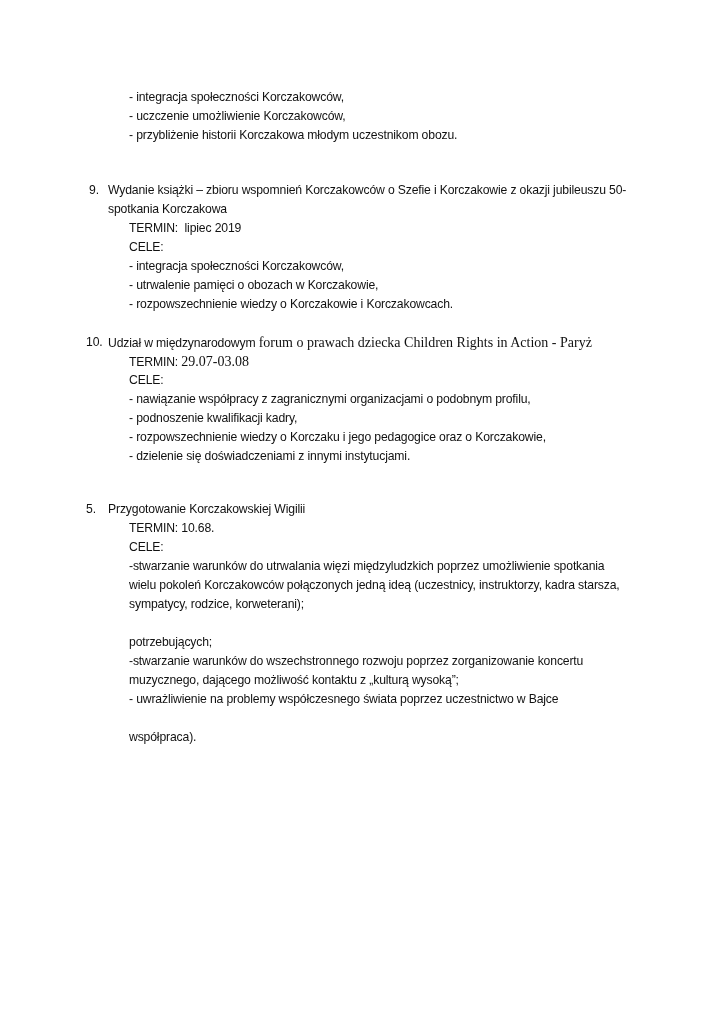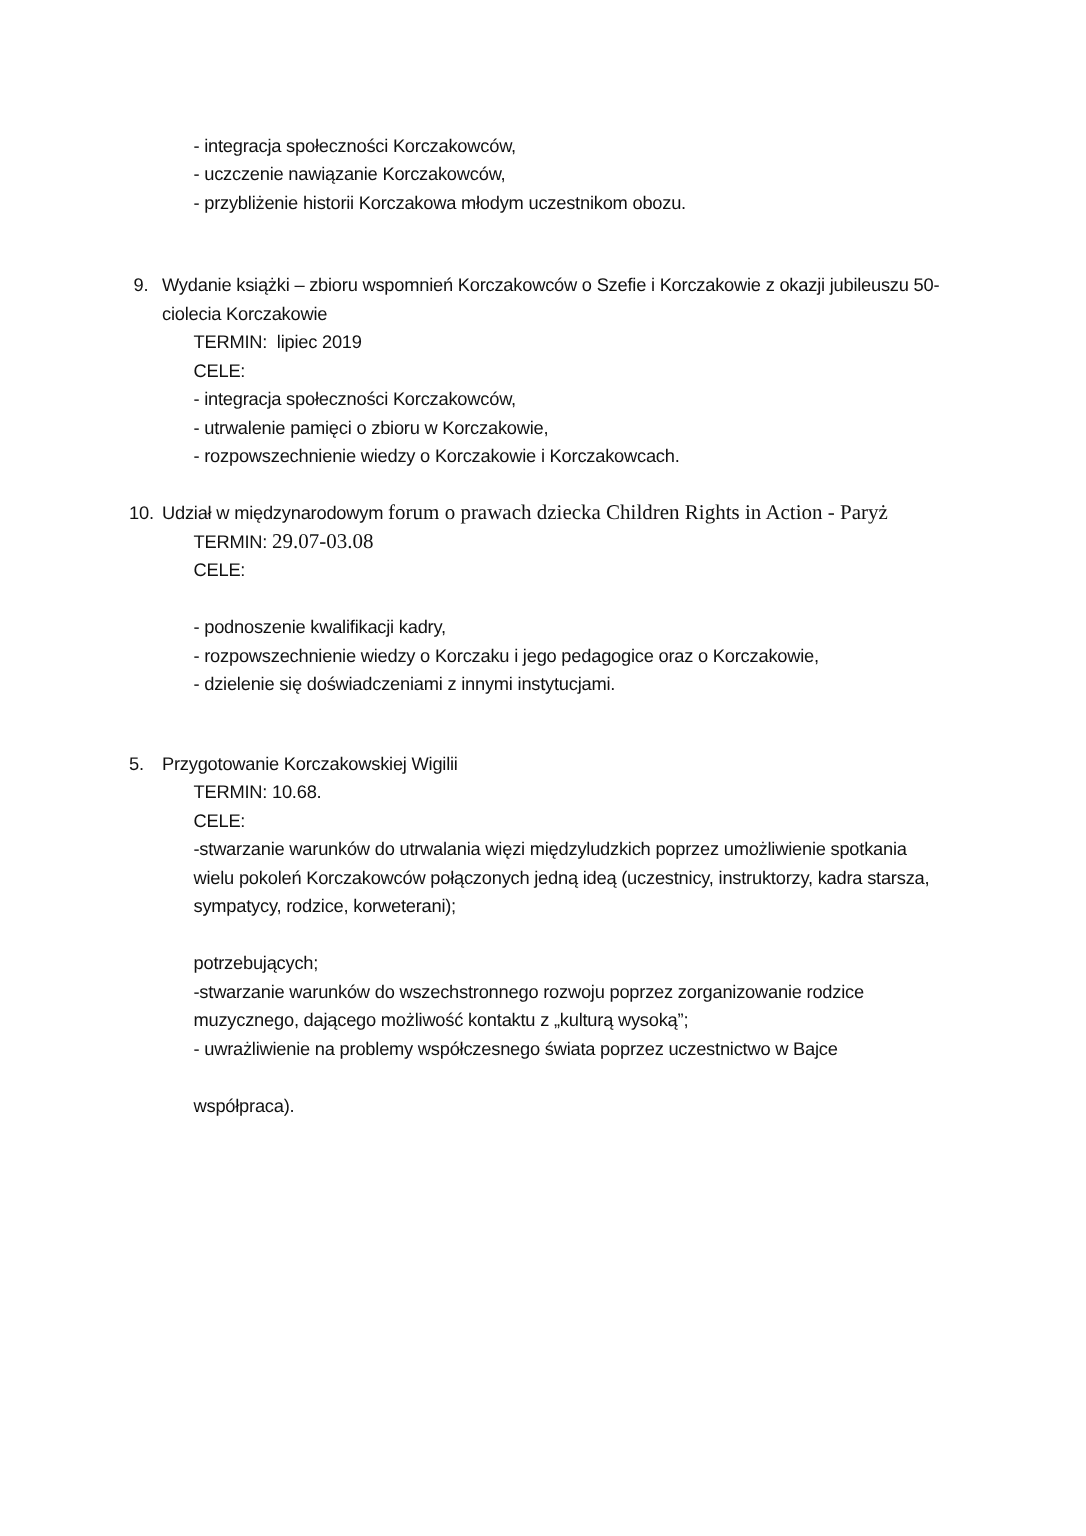--- a/index.html
+++ b/index.html
@@ -11,57 +11,58 @@
   .serif { font-family: Liberation Serif, serif; font-size: 14px; letter-spacing: 0; }
   .ind1 { left: 108px; }
   .ind2 { left: 129px; }
 </style>
 </head>
 <body>
 
 <div class="page">
 
   <div class="line ind2" style="top:88px">- integracja społeczności Korczakowców,</div>
-  <div class="line ind2" style="top:107px">- uczczenie nawiązanie Korczakowców,</div>
+  <div class="line ind2" style="top:107px">- uczczenie umożliwienie Korczakowców,</div>
   <div class="line ind2" style="top:126px">- przybliżenie historii Korczakowa młodym uczestnikom obozu.</div>
 
   <div class="line num" style="top:181px">9.</div>
   <div class="line ind1" style="top:181px">Wydanie książki – zbioru wspomnień Korczakowców o Szefie i Korczakowie z okazji jubileuszu 50-</div>
-  <div class="line ind1" style="top:200px">ciolecia Korczakowie</div>
+  <div class="line ind1" style="top:200px">spotkania Korczakowa</div>
   <div class="line ind2" style="top:219px">
     <span>TERMIN:</span>&nbsp;&nbsp;<span>lipiec 2019</span>
   </div>
   <div class="line ind2" style="top:238px">CELE:</div>
   <div class="line ind2" style="top:257px">- integracja społeczności Korczakowców,</div>
-  <div class="line ind2" style="top:276px">- utrwalenie pamięci o zbioru w Korczakowie,</div>
+  <div class="line ind2" style="top:276px">- utrwalenie pamięci o obozach w Korczakowie,</div>
   <div class="line ind2" style="top:295px">- rozpowszechnienie wiedzy o Korczakowie i Korczakowcach.</div>
 
   <div class="line num" style="top:333px; left:86px">10.</div>
   <div class="line ind1" style="top:333px">
     <span>Udział w międzynarodowym</span>
     <span class="serif">forum o prawach dziecka Children Rights in Action - Paryż</span>
   </div>
   <div class="line ind2" style="top:352px">
     <span>TERMIN:</span>
     <span class="serif">29.07-03.08</span>
   </div>
   <div class="line ind2" style="top:371px">CELE:</div>
+  <div class="line ind2" style="top:390px">- nawiązanie współpracy z zagranicznymi organizacjami o podobnym profilu,</div>
   <div class="line ind2" style="top:409px">- podnoszenie kwalifikacji kadry,</div>
   <div class="line ind2" style="top:428px">- rozpowszechnienie wiedzy o Korczaku i jego pedagogice oraz o Korczakowie,</div>
   <div class="line ind2" style="top:447px">- dzielenie się doświadczeniami z innymi instytucjami.</div>
 
   <div class="line num" style="top:500px; left:86px">5.</div>
   <div class="line ind1" style="top:500px">Przygotowanie Korczakowskiej Wigilii</div>
   <div class="line ind2" style="top:519px">
     <span>TERMIN:</span>
     <span>10.68.</span>
   </div>
   <div class="line ind2" style="top:538px">CELE:</div>
   <div class="line ind2" style="top:557px">-stwarzanie warunków do utrwalania więzi międzyludzkich poprzez umożliwienie spotkania</div>
   <div class="line ind2" style="top:576px">wielu pokoleń Korczakowców połączonych jedną ideą (uczestnicy, instruktorzy, kadra starsza,</div>
   <div class="line ind2" style="top:595px">sympatycy, rodzice, korweterani);</div>
   <div class="line ind2" style="top:633px">potrzebujących;</div>
-  <div class="line ind2" style="top:652px">-stwarzanie warunków do wszechstronnego rozwoju poprzez zorganizowanie rodzice</div>
+  <div class="line ind2" style="top:652px">-stwarzanie warunków do wszechstronnego rozwoju poprzez zorganizowanie koncertu</div>
   <div class="line ind2" style="top:671px">muzycznego, dającego możliwość kontaktu z „kulturą wysoką”;</div>
   <div class="line ind2" style="top:690px">- uwrażliwienie na problemy współczesnego świata poprzez uczestnictwo w Bajce</div>
   <div class="line ind2" style="top:728px">współpraca).</div>
 
 </div>
 
 </body></html>

